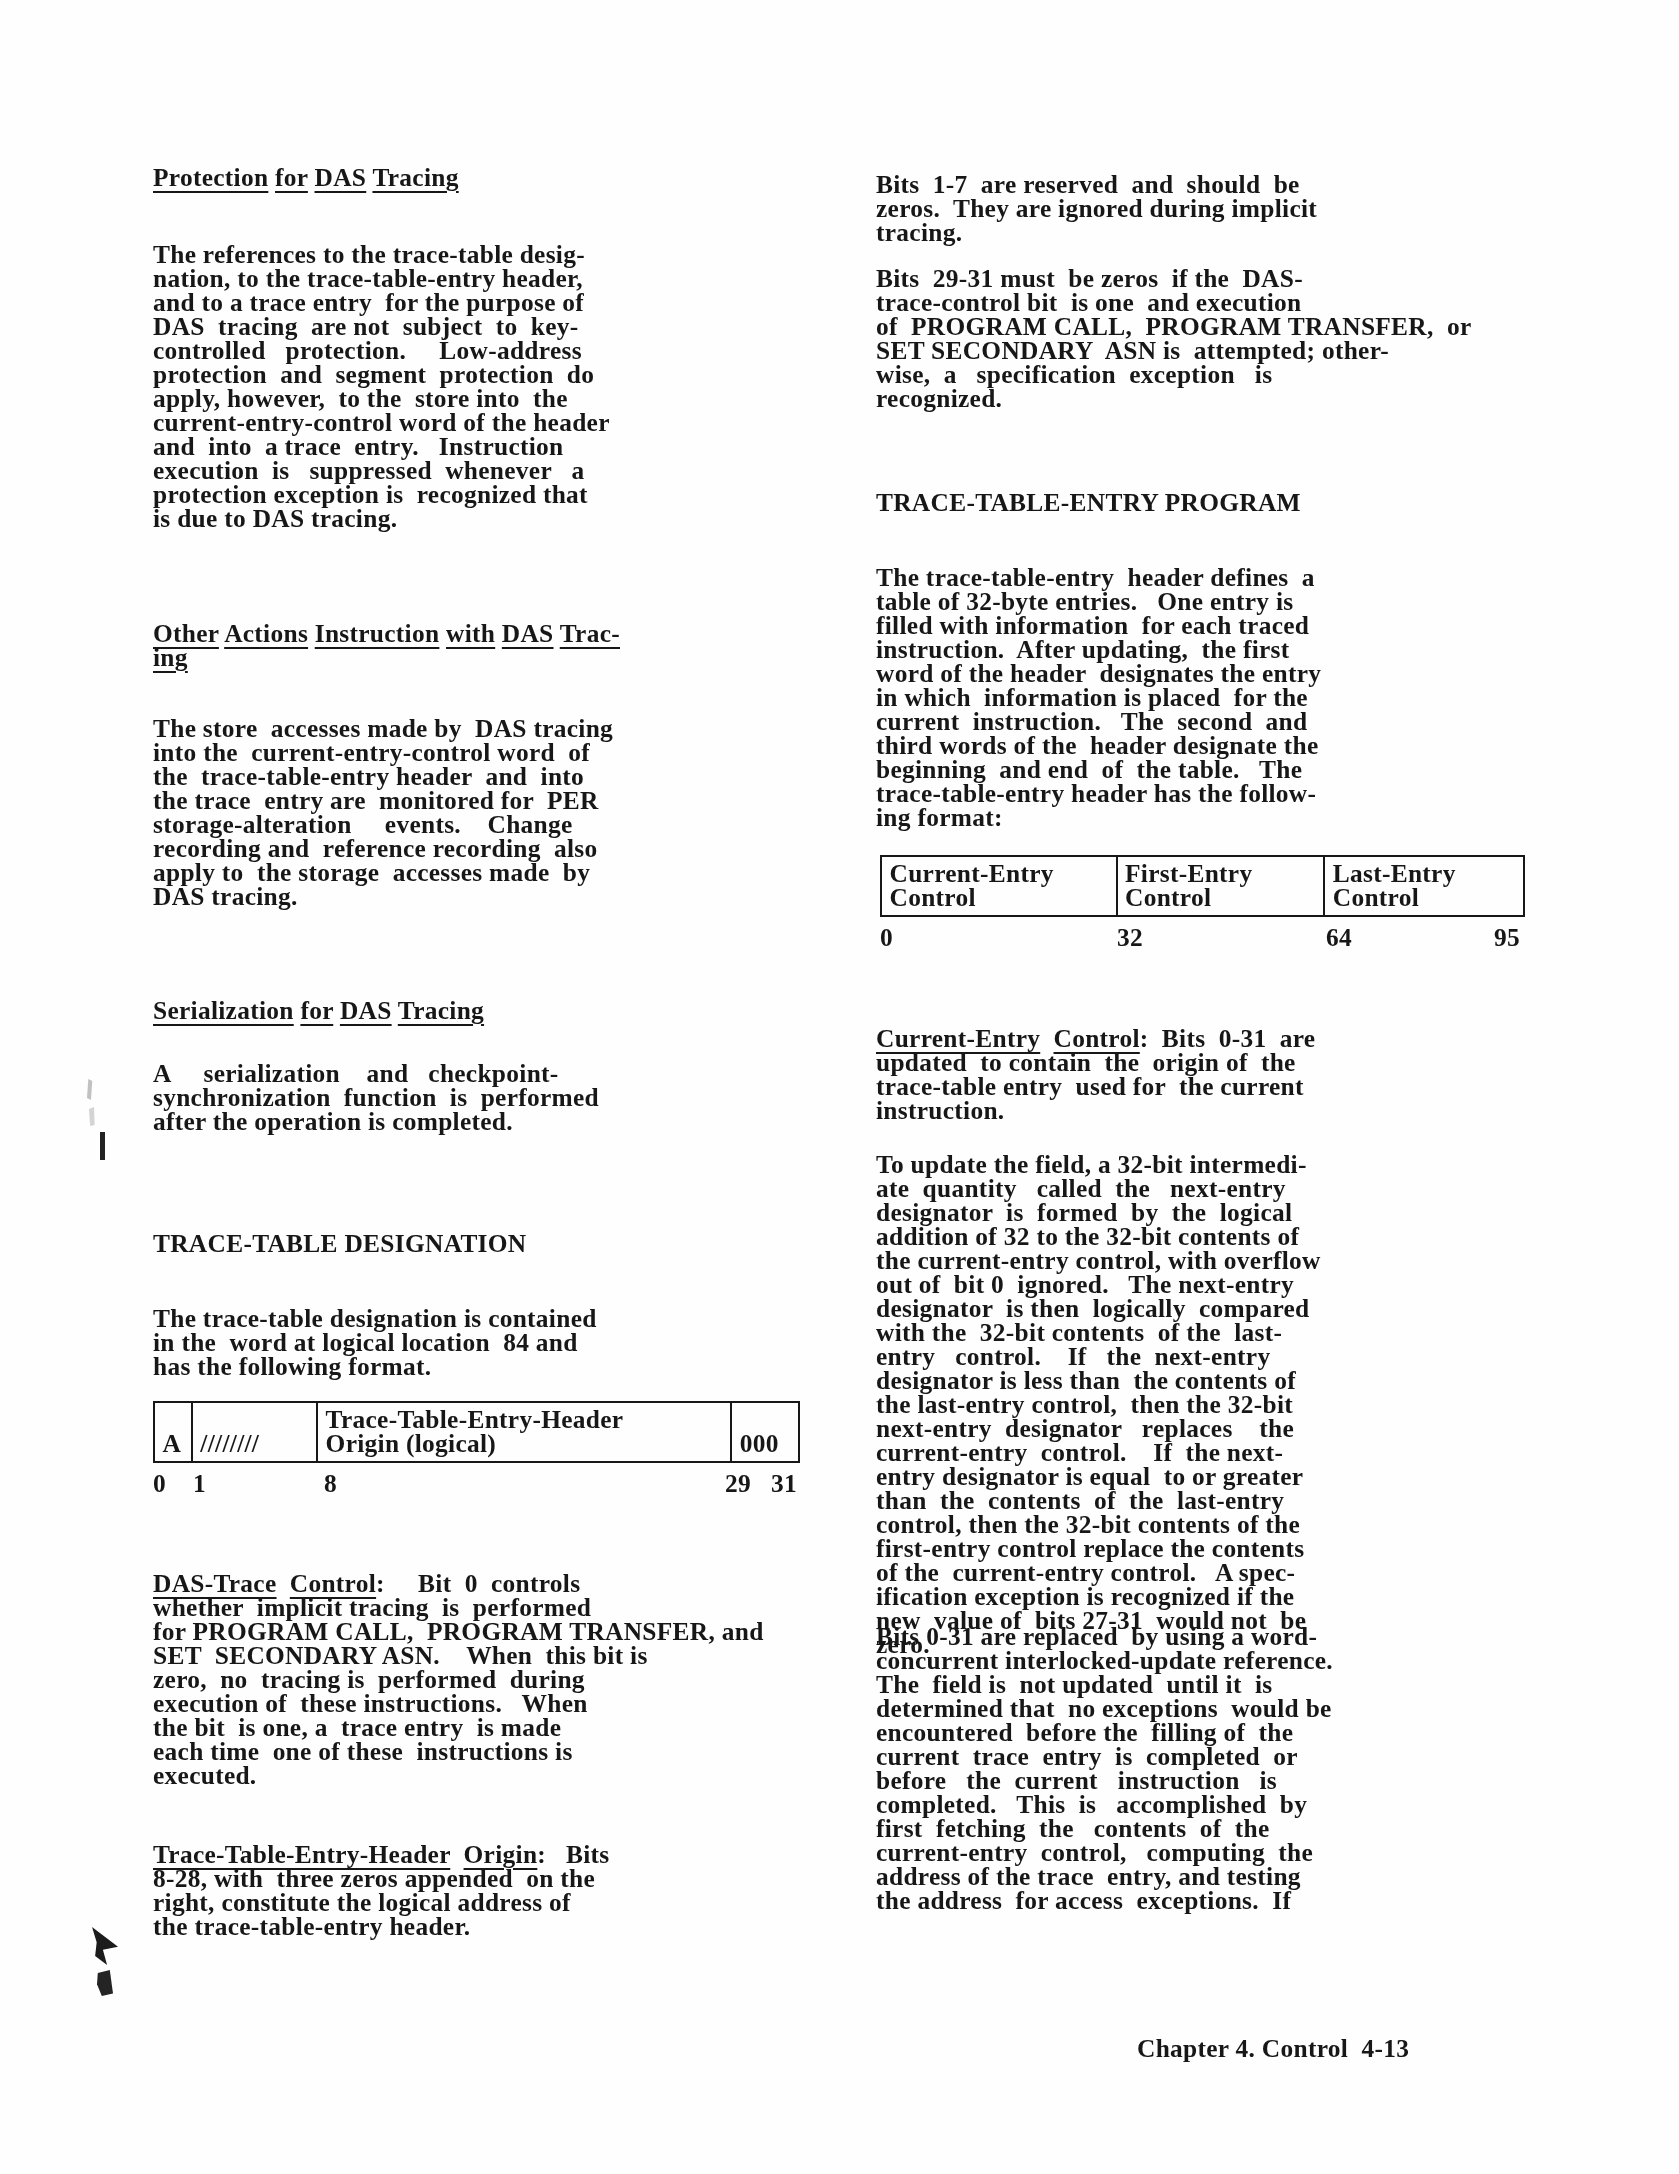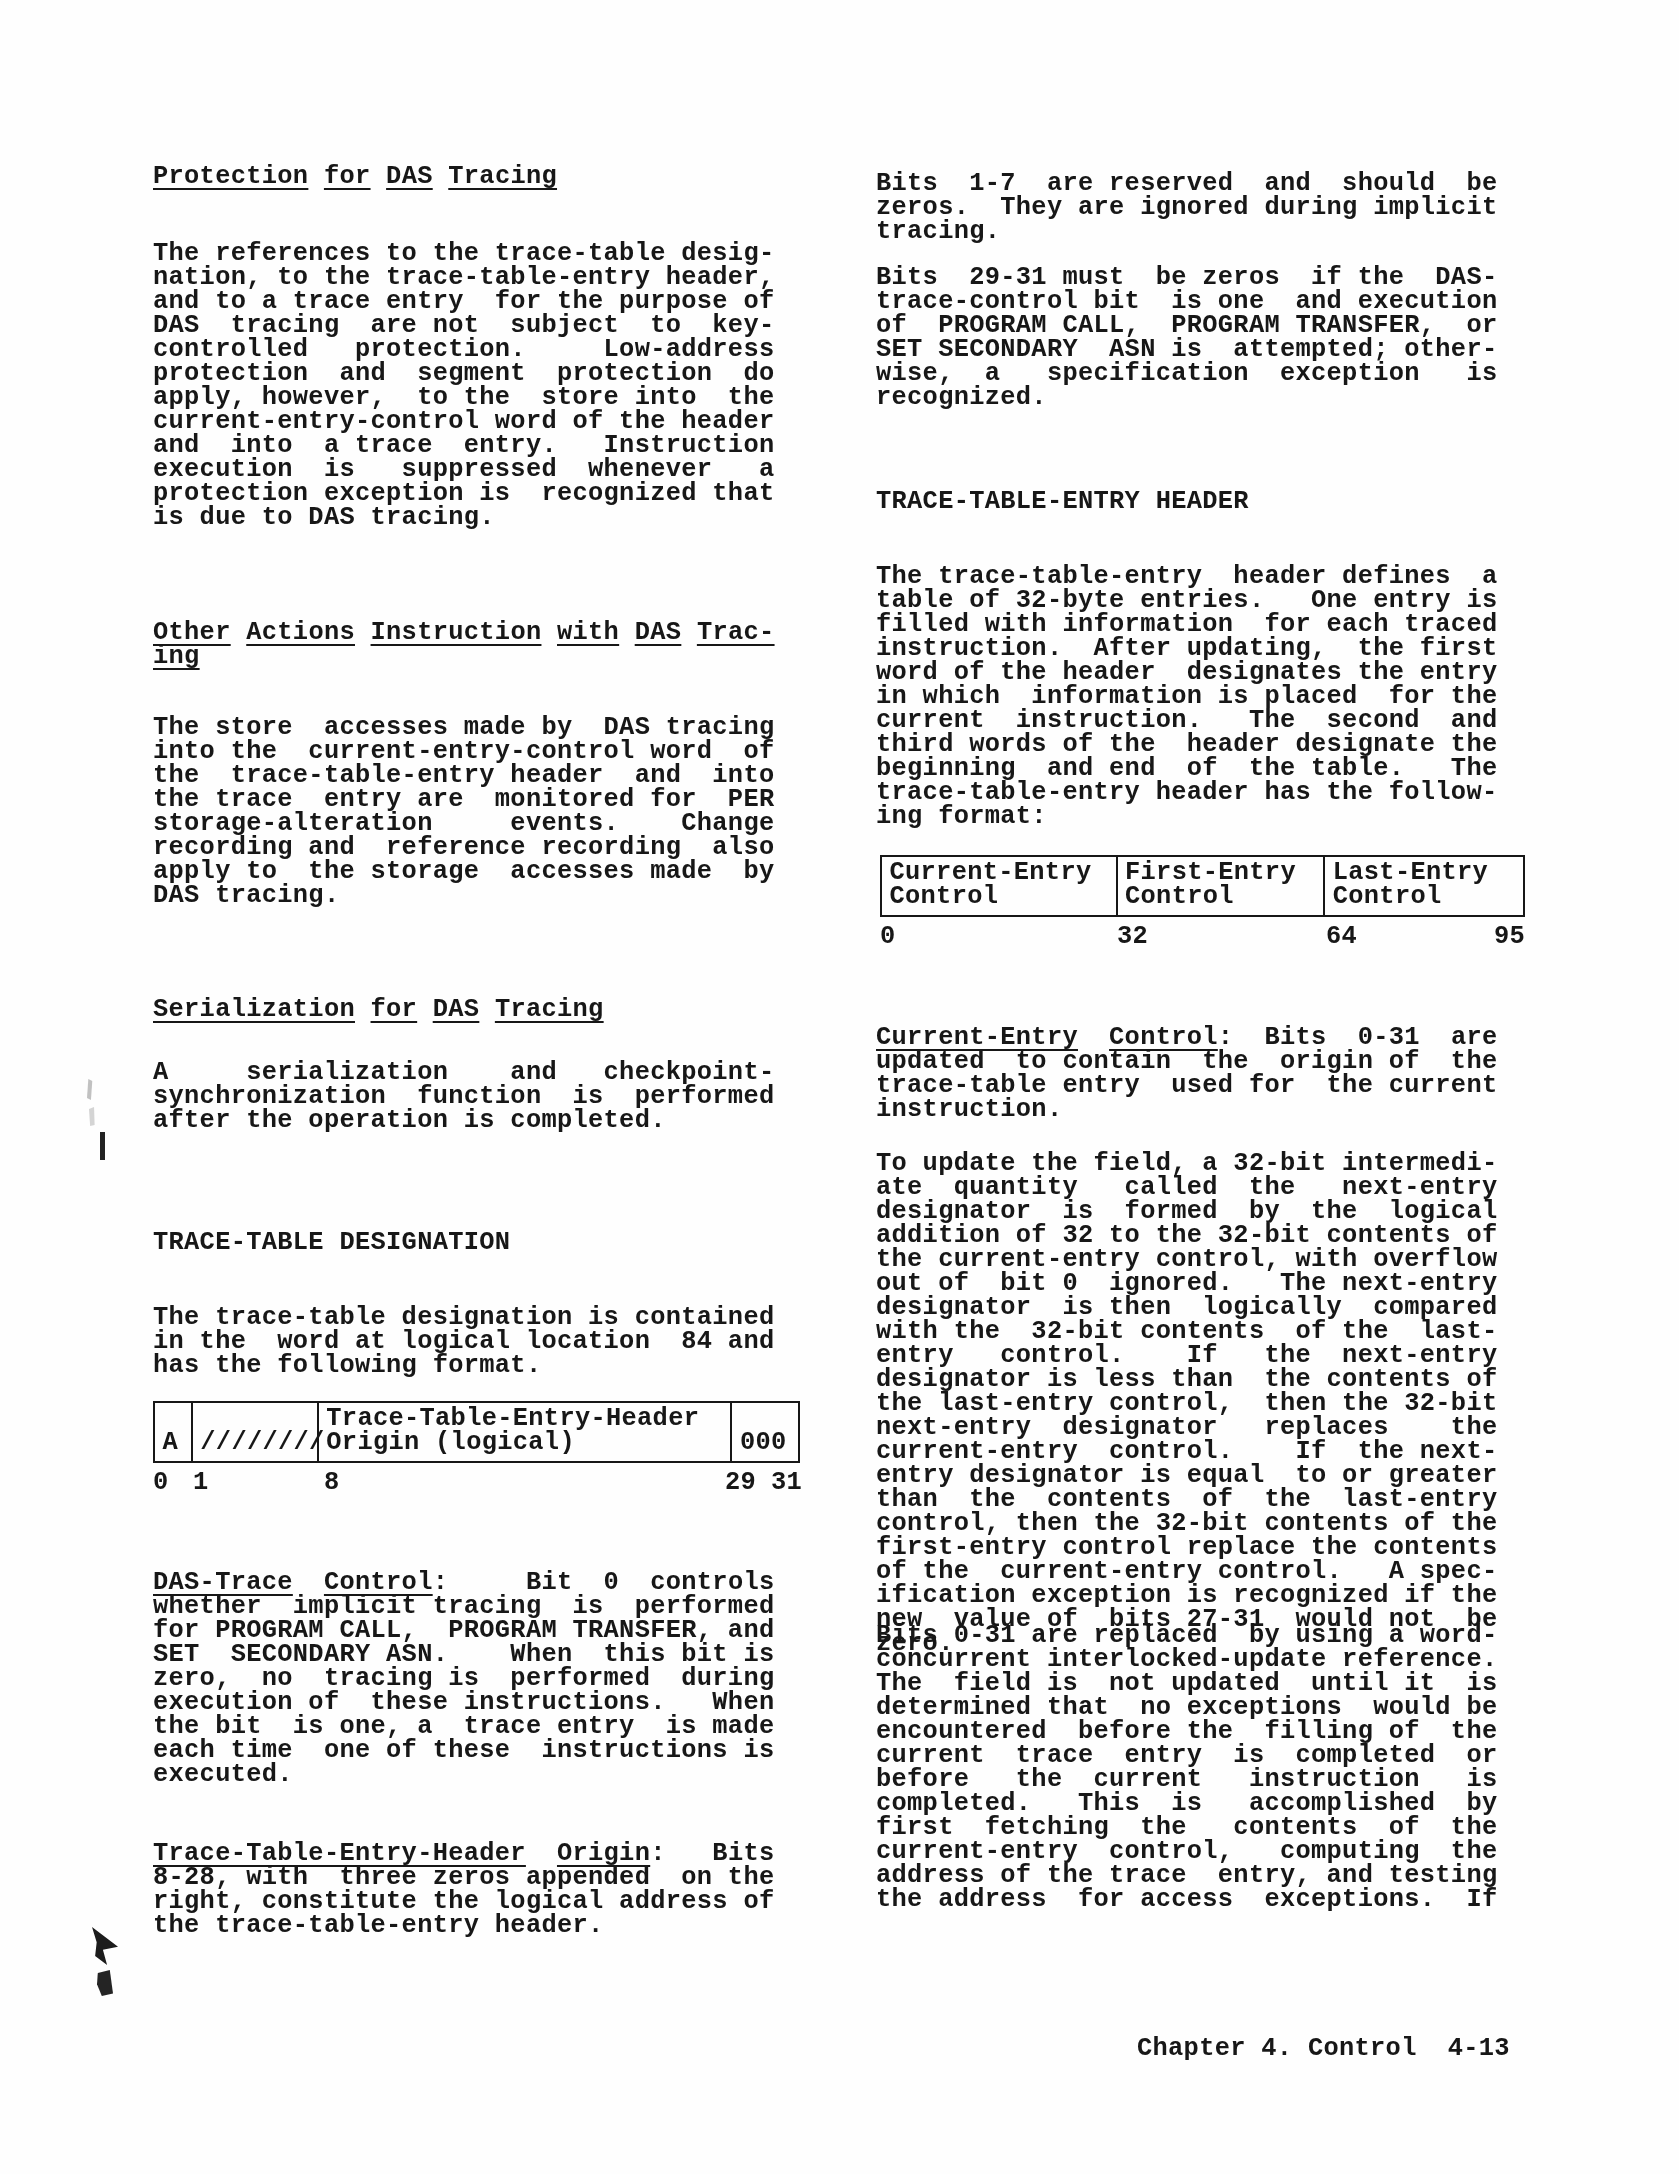--- a/index.html
+++ b/index.html
@@ -1,21 +1,21 @@
 <!DOCTYPE html>
 <html style="font-size:15px"><head>
 <meta charset="utf-8">
 <style>
   html,body{margin:0;padding:0;background:#e8e8e8;}
   #page{
     position:relative;
     width:1680px;height:2174px;
     background:#fefefe;
     overflow:hidden;
-    font-family:Liberation Mono, monospace;
+    font-family:Liberation Serif, serif;
   }
   .block{
     position:absolute;
     white-space:pre;
     font-weight:bold;
     font-size:25.4px;
     line-height:24px;
     letter-spacing:0.3px;
     color:#171717;
   }
@@ -70,21 +70,21 @@
       <div id="blk-l3" class="block para"><div class="line">The store  accesses made by  DAS tracing</div><div class="line">into the  current-entry-control word  of</div><div class="line">the  trace-table-entry header  and  into</div><div class="line">the trace  entry are  monitored for  PER</div><div class="line">storage-alteration     events.    Change</div><div class="line">recording and  reference recording  also</div><div class="line">apply to  the storage  accesses made  by</div><div class="line">DAS tracing.</div></div>
       <div id="blk-l4" class="block heading"><div class="line"><span class="u">Serialization</span><span> </span><span class="u">for</span><span> </span><span class="u">DAS</span><span> </span><span class="u">Tracing</span></div></div>
       <div id="blk-l5" class="block para"><div class="line">A     serialization    and   checkpoint-</div><div class="line">synchronization  function  is  performed</div><div class="line">after the operation is completed.</div></div>
       <div id="blk-l6" class="block heading"><div class="line">TRACE-TABLE DESIGNATION</div></div>
       <div id="blk-l7" class="block para"><div class="line">The trace-table designation is contained</div><div class="line">in the  word at logical location  84 and</div><div class="line">has the following format.</div></div>
       <div id="blk-l8" class="block figure"><div class="fig-box"><div class="fcell" style="width: 38px;"><div class="fline"></div><div class="fline">A</div></div><div class="fcell" style="width: 126px;"><div class="fline"></div><div class="fline">////////</div></div><div class="fcell" style="width: 417px;"><div class="fline">Trace-Table-Entry-Header</div><div class="fline">Origin (logical)</div></div><div class="fcell" style="width: 66px;"><div class="fline"></div><div class="fline">000</div></div></div><div class="bits"><span style="left: 0px;">0</span><span style="left: 40px;">1</span><span style="left: 171px;">8</span><span style="left: 572px;">29</span><span style="left: 618px;">31</span></div></div>
       <div id="blk-l9" class="block para"><div class="line"><span class="u">DAS-Trace</span><span>  </span><span class="u">Control</span><span>:     Bit  0  controls</span></div><div class="line">whether  implicit tracing  is  performed</div><div class="line">for PROGRAM CALL,  PROGRAM TRANSFER, and</div><div class="line">SET  SECONDARY ASN.    When  this bit is</div><div class="line">zero,  no  tracing is  performed  during</div><div class="line">execution of  these instructions.   When</div><div class="line">the bit  is one, a  trace entry  is made</div><div class="line">each time  one of these  instructions is</div><div class="line">executed.</div></div>
       <div id="blk-l10" class="block para"><div class="line"><span class="u">Trace-Table-Entry-Header</span><span>  </span><span class="u">Origin</span><span>:   Bits</span></div><div class="line">8-28, with  three zeros appended  on the</div><div class="line">right, constitute the logical address of</div><div class="line">the trace-table-entry header.</div></div>
       <div id="blk-r0" class="block para"><div class="line">Bits  1-7  are reserved  and  should  be</div><div class="line">zeros.  They are ignored during implicit</div><div class="line">tracing.</div></div>
       <div id="blk-r1" class="block para"><div class="line">Bits  29-31 must  be zeros  if the  DAS-</div><div class="line">trace-control bit  is one  and execution</div><div class="line">of  PROGRAM CALL,  PROGRAM TRANSFER,  or</div><div class="line">SET SECONDARY  ASN is  attempted; other-</div><div class="line">wise,  a   specification  exception   is</div><div class="line">recognized.</div></div>
-      <div id="blk-r2" class="block heading"><div class="line">TRACE-TABLE-ENTRY HEADER</div></div>
+      <div id="blk-r2" class="block heading"><div class="line">TRACE-TABLE-ENTRY PROGRAM</div></div>
       <div id="blk-r3" class="block para"><div class="line">The trace-table-entry  header defines  a</div><div class="line">table of 32-byte entries.   One entry is</div><div class="line">filled with information  for each traced</div><div class="line">instruction.  After updating,  the first</div><div class="line">word of the header  designates the entry</div><div class="line">in which  information is placed  for the</div><div class="line">current  instruction.   The  second  and</div><div class="line">third words of the  header designate the</div><div class="line">beginning  and end  of  the table.   The</div><div class="line">trace-table-entry header has the follow-</div><div class="line">ing format:</div></div>
       <div id="blk-r4" class="block figure"><div class="fig-box"><div class="fcell" style="width: 237px;"><div class="fline">Current-Entry</div><div class="fline">Control</div></div><div class="fcell" style="width: 209px;"><div class="fline">First-Entry</div><div class="fline">Control</div></div><div class="fcell" style="width: 199px;"><div class="fline">Last-Entry</div><div class="fline">Control</div></div></div><div class="bits"><span style="left: 0px;">0</span><span style="left: 237px;">32</span><span style="left: 446px;">64</span><span style="left: 614px;">95</span></div></div>
       <div id="blk-r5" class="block para"><div class="line"><span class="u">Current-Entry</span><span>  </span><span class="u">Control</span><span>:  Bits  0-31  are</span></div><div class="line">updated  to contain  the  origin of  the</div><div class="line">trace-table entry  used for  the current</div><div class="line">instruction.</div></div>
       <div id="blk-r6" class="block para"><div class="line">To update the field, a 32-bit intermedi-</div><div class="line">ate  quantity   called  the   next-entry</div><div class="line">designator  is  formed  by  the  logical</div><div class="line">addition of 32 to the 32-bit contents of</div><div class="line">the current-entry control, with overflow</div><div class="line">out of  bit 0  ignored.   The next-entry</div><div class="line">designator  is then  logically  compared</div><div class="line">with the  32-bit contents  of the  last-</div><div class="line">entry   control.    If   the  next-entry</div><div class="line">designator is less than  the contents of</div><div class="line">the last-entry control,  then the 32-bit</div><div class="line">next-entry  designator   replaces    the</div><div class="line">current-entry  control.    If  the next-</div><div class="line">entry designator is equal  to or greater</div><div class="line">than  the  contents  of  the  last-entry</div><div class="line">control, then the 32-bit contents of the</div><div class="line">first-entry control replace the contents</div><div class="line">of the  current-entry control.   A spec-</div><div class="line">ification exception is recognized if the</div><div class="line">new  value of  bits 27-31  would not  be</div><div class="line">zero.</div></div>
       <div id="blk-r7" class="block para"><div class="line">Bits 0-31 are replaced  by using a word-</div><div class="line">concurrent interlocked-update reference.</div><div class="line">The  field is  not updated  until it  is</div><div class="line">determined that  no exceptions  would be</div><div class="line">encountered  before the  filling of  the</div><div class="line">current  trace  entry  is  completed  or</div><div class="line">before   the  current   instruction   is</div><div class="line">completed.   This  is   accomplished  by</div><div class="line">first  fetching  the   contents  of  the</div><div class="line">current-entry  control,   computing  the</div><div class="line">address of the trace  entry, and testing</div><div class="line">the address  for access  exceptions.  If</div></div>
     </div>
   <div class="footer">Chapter 4. Control  4-13</div>
   <div class="faint-mark1"></div>
   <div class="faint-mark2"></div>
   <div class="change-bar"></div>

